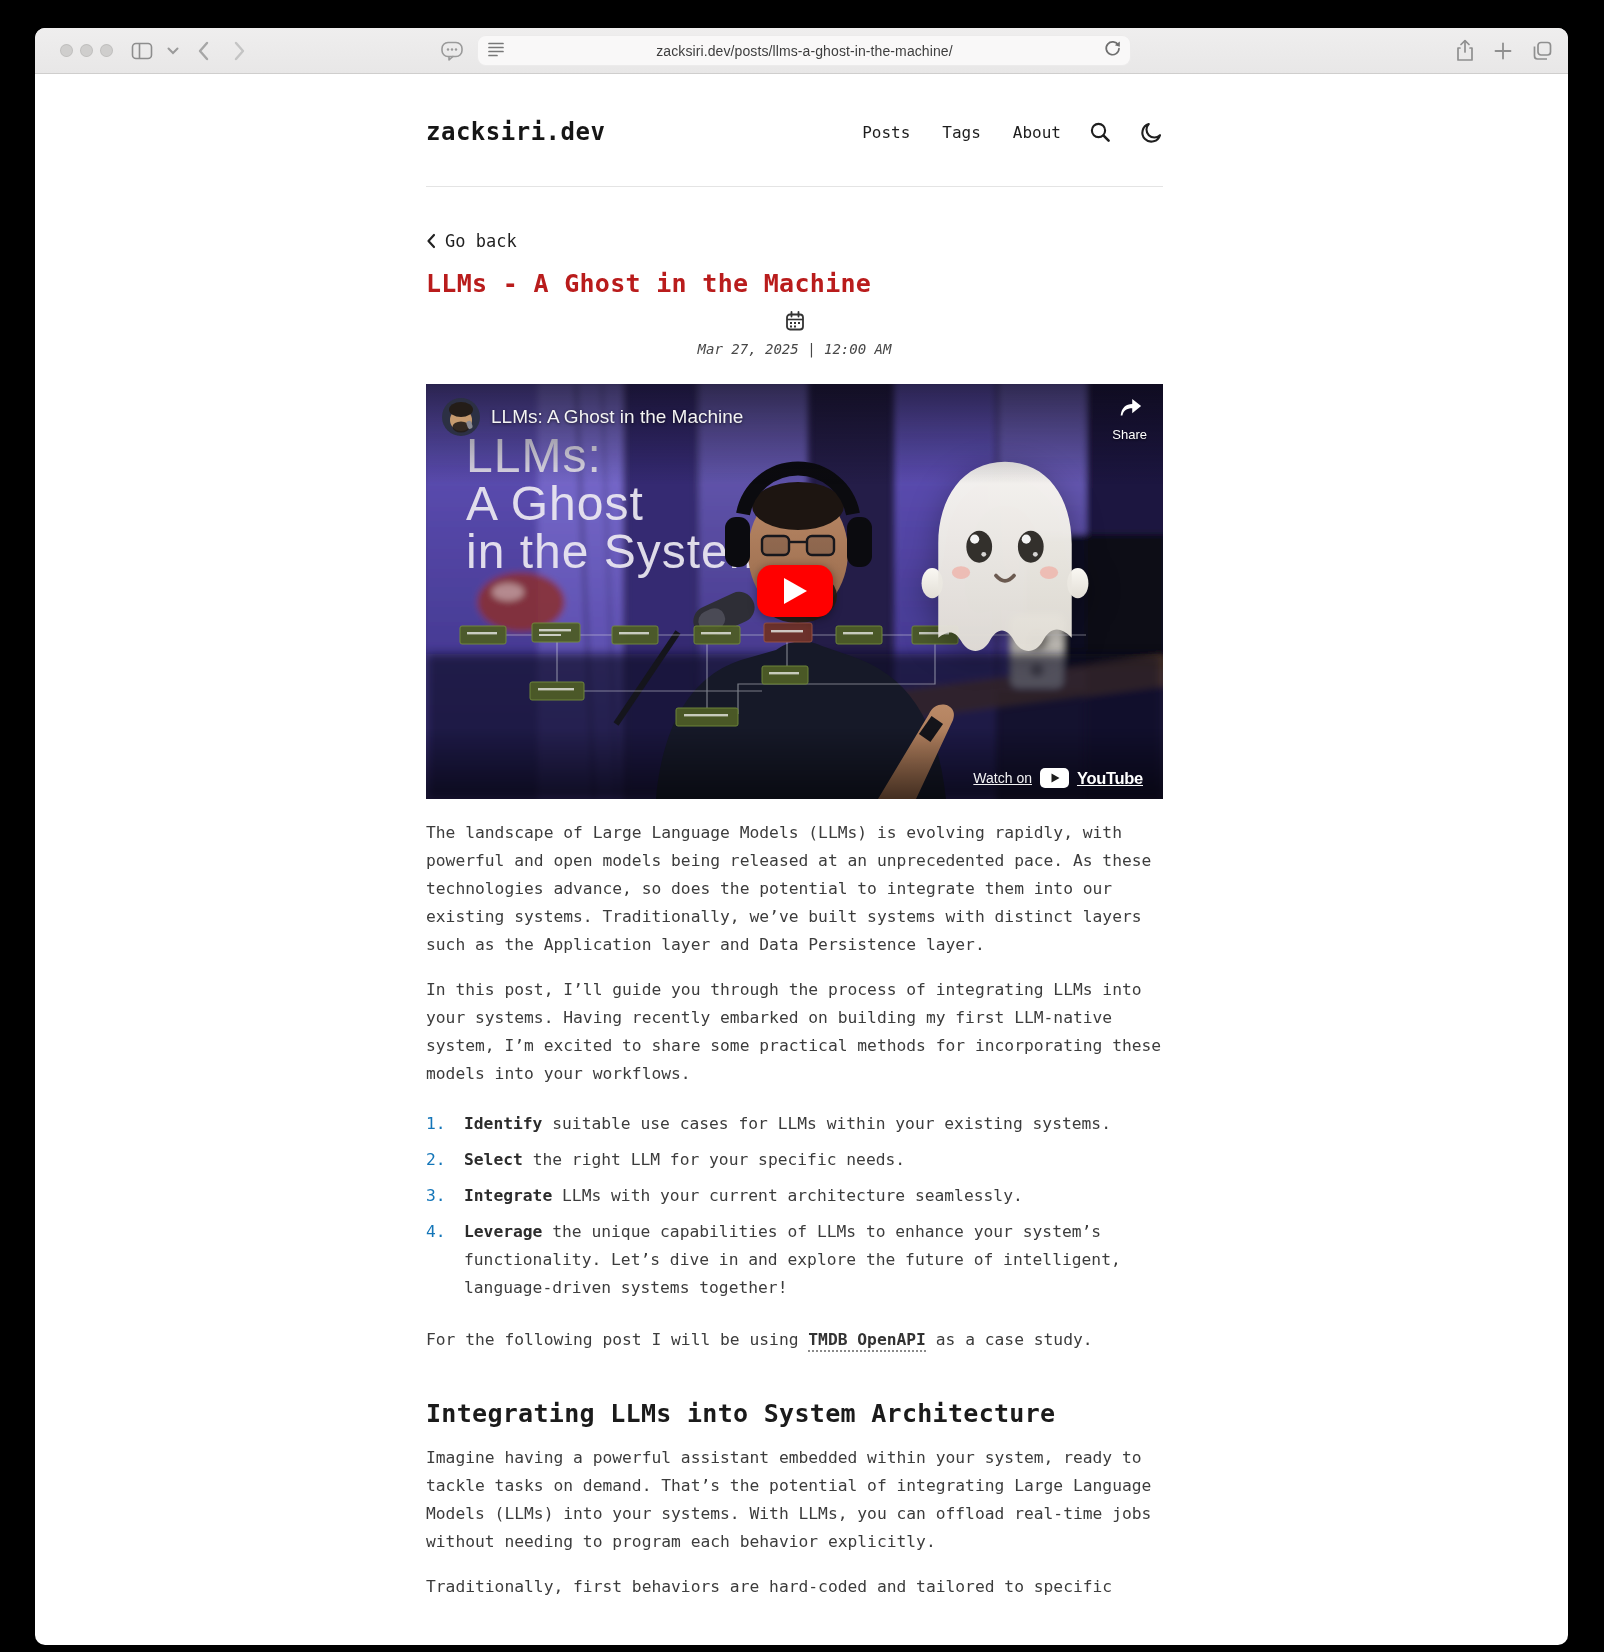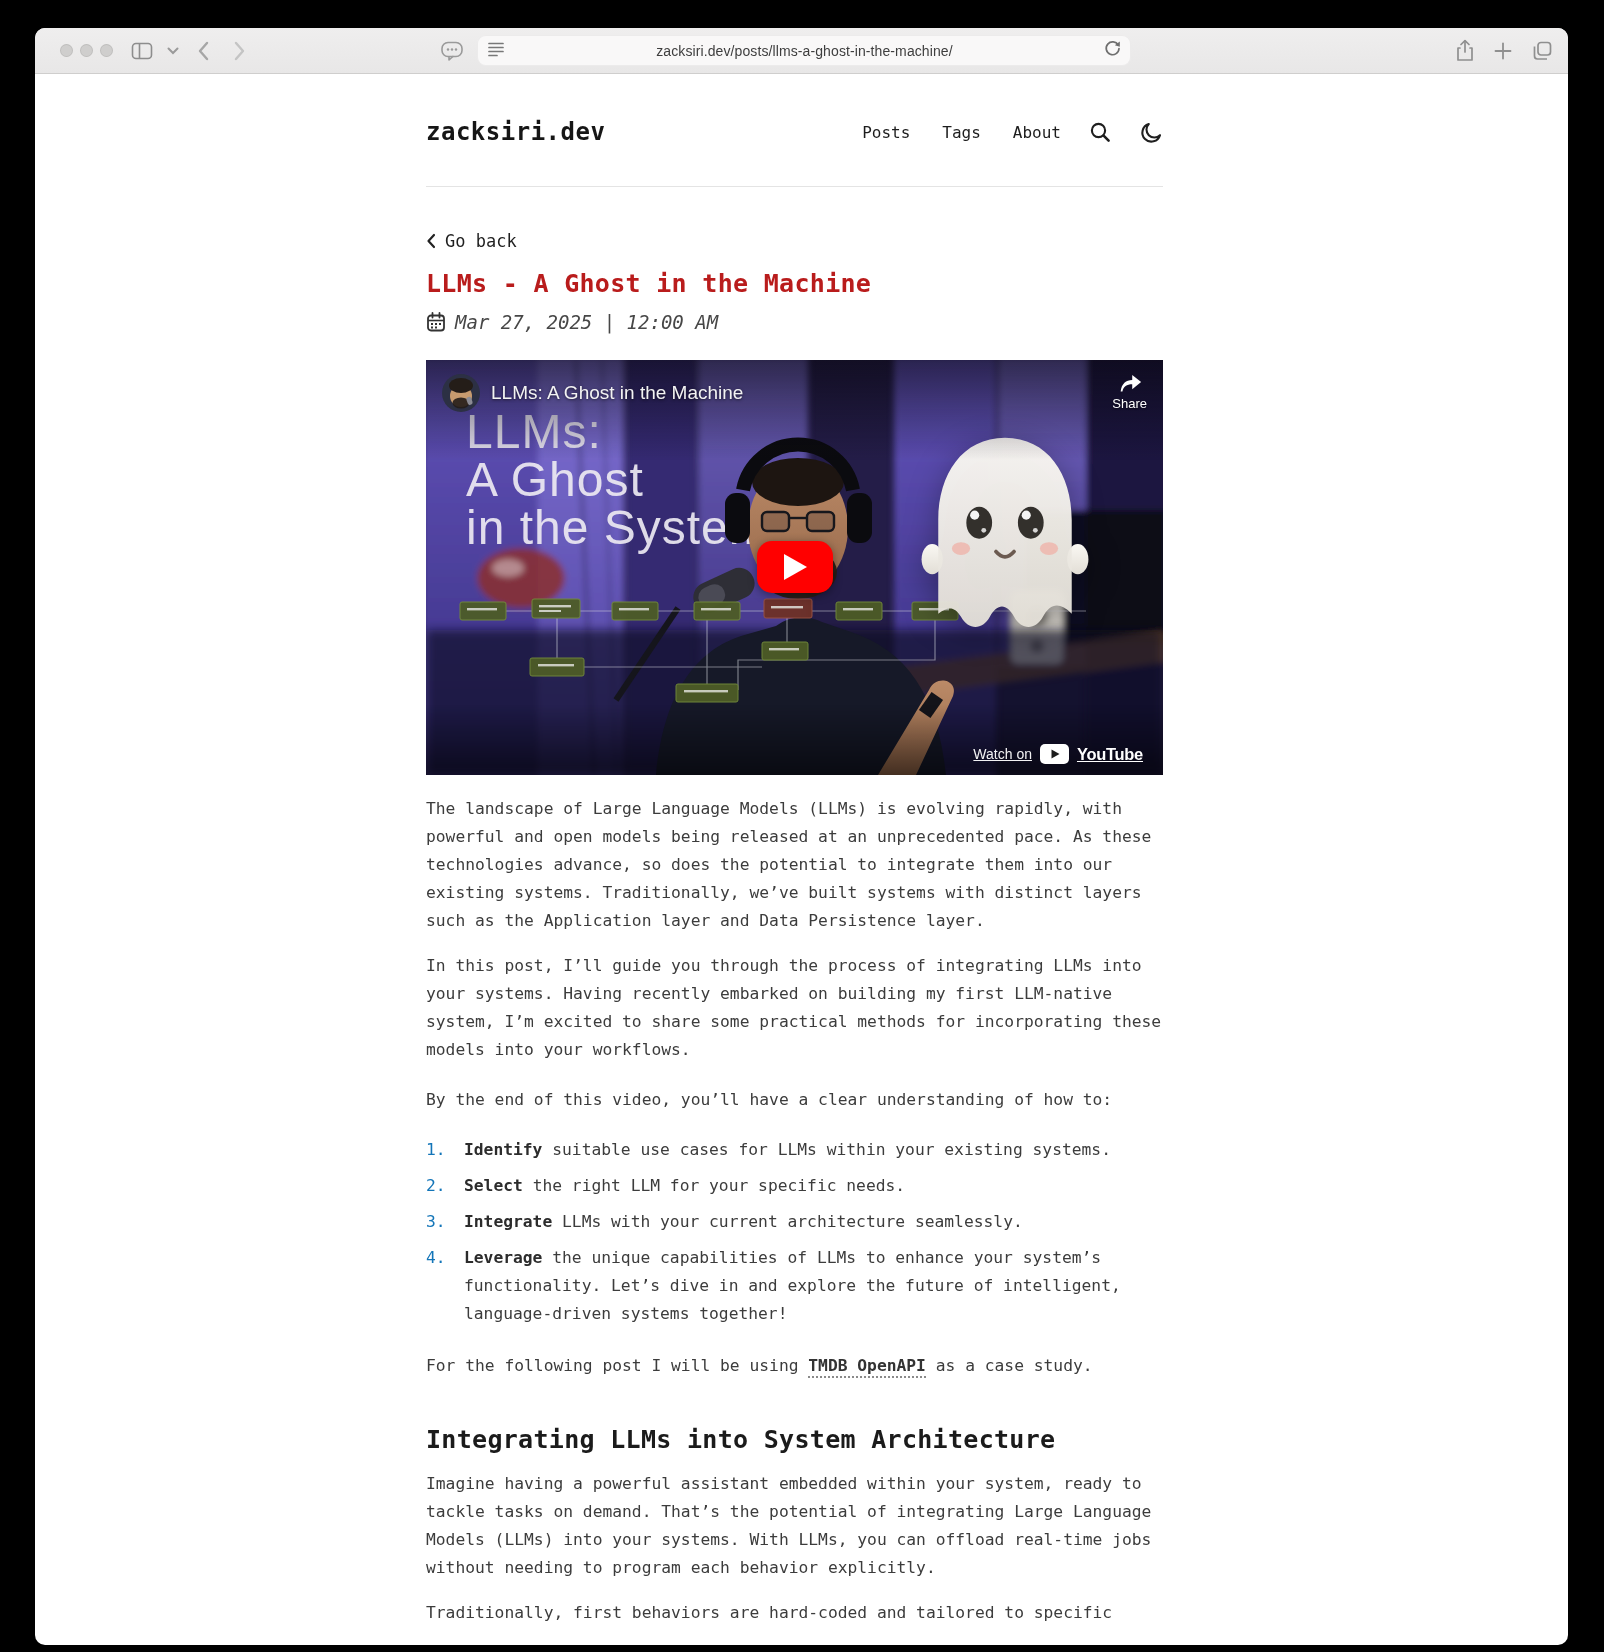--- a/index.html
+++ b/index.html
@@ -22,22 +22,22 @@
   
   .article{width:737px;margin-left:391px;}
   .site-header{margin-top:40px;height:36px;display:flex;align-items:center;justify-content:space-between;}
   .logo{font-size:24px;font-weight:700;color:#161616;letter-spacing:.5px;}
   .nav{display:flex;align-items:center;gap:32px;}
   .nav a{font-size:16px;color:#1d1d1d;text-decoration:none;}
   .nav .icbtn{display:flex;align-items:center;margin-left:-4px;}
   .divider{margin-top:36px;border:none;border-top:1px solid #e4e4e4;}
   .goback{margin-top:44px;display:flex;align-items:center;gap:9px;font-size:17px;color:#1f1f1f;cursor:pointer;width:max-content;}
   h1.post-title{margin:16px 0 0 0;font-size:25px;line-height:34px;font-weight:700;color:#b91c1c;letter-spacing:.3px;}
-  .date{margin-top:10px;display:flex;align-items:center;gap:9px;font-size:19px;
-        font-style:italic;color:#474747;}
+  .date{margin-top:10px;display:flex;align-items:center;gap:9px;font-size:14px;
+        font-style:italic;color:#474747;flex-direction:column;}
   p{margin:17px 0 0 0;font-size:16.3px;line-height:28px;color:#3c3c3c;}
   p.first{margin-top:20px;}
   p.lead-in{margin-top:22px;}
   .keep-ws{white-space:pre-wrap;}
   b.lead{font-weight:700;color:#2c2c2c;}
   ol.steps{list-style:none;margin:22px 0 0 0;padding:0;}
   ol.steps li{display:flex;margin-bottom:8px;font-size:16.3px;line-height:28px;color:#3c3c3c;}
   ol.steps .num{flex:none;width:38px;color:#1375b8;}
   ol.steps .li-body{flex:1;}
   .case{margin-top:24px;}
@@ -48,21 +48,21 @@
   .video{position:relative;margin-top:27px;width:737px;height:415px;background:#181430;overflow:hidden;}
   .video svg.scene{position:absolute;inset:0;display:block;}
   .v-topgrad{position:absolute;left:0;top:0;right:0;height:100px;
              background:linear-gradient(rgba(8,6,14,.62),rgba(8,6,14,0));}
   .v-botgrad{position:absolute;left:0;bottom:0;right:0;height:70px;
              background:linear-gradient(rgba(0,0,0,0),rgba(0,0,0,.55));}
   .v-head{position:absolute;left:16px;top:14px;display:flex;align-items:center;gap:11px;
           font-family:"Liberation Sans",sans-serif;}
   .v-title{color:#f3f3f3;font-size:19px;text-shadow:0 1px 3px rgba(0,0,0,.6);}
   .v-share{position:absolute;right:16px;top:13px;display:flex;flex-direction:column;align-items:center;
-           gap:3px;font-family:"Liberation Sans",sans-serif;color:#fff;font-size:13px;cursor:pointer;
+           gap:10px;font-family:"Liberation Sans",sans-serif;color:#fff;font-size:13px;cursor:pointer;
            text-shadow:0 1px 2px rgba(0,0,0,.6);}
   .ghost{position:absolute;left:488px;top:64px;width:182px;height:246px;
          filter:drop-shadow(0 8px 16px rgba(0,0,0,.35));}
   .playbtn{position:absolute;left:331px;top:181px;width:76px;height:52px;background:#ff0000;
            border-radius:15px;display:flex;align-items:center;justify-content:center;cursor:pointer;
            box-shadow:0 2px 10px rgba(0,0,0,.4);}
   .watchon{position:absolute;right:20px;bottom:11px;display:flex;align-items:center;gap:8px;
            font-family:"Liberation Sans",sans-serif;color:#fff;cursor:pointer;text-decoration:underline;}
   .watchon .w-txt{font-size:14px;opacity:.95;}
   .watchon .yt-word{font-size:16.5px;font-weight:700;letter-spacing:-.3px;}
@@ -368,21 +368,20 @@
         <svg width="29" height="20" viewBox="0 0 29 20">
             <rect width="29" height="20" rx="5" fill="#fff"></rect>
             <polygon points="11.5,5.5 11.5,14.5 19.5,10" fill="#1c1c1c"></polygon>
           </svg>
         <span class="yt-word">YouTube</span>
       </div>
     </div>
 
     <p class="first">The landscape of Large Language Models (LLMs) is evolving rapidly, with powerful and open models being released at an unprecedented pace. As these technologies advance, so does the potential to integrate them into our existing systems. Traditionally, we’ve built systems with distinct layers such as the Application layer and Data Persistence layer.</p>
     <p>In this post, I’ll guide you through the process of integrating LLMs into your systems. Having recently embarked on building my first LLM-native system, I’m excited to share some practical methods for incorporating these models into your workflows.</p>
-    <p class="lead-in">By the end of this video, you’ll have a clear understanding of how to:</p>
 
     <ol class="steps">
       <li>
         <span class="num">1.</span>
         <span class="li-body"><b class="lead">Identify</b><span class="keep-ws"> suitable use cases for LLMs within your existing systems.</span></span>
       </li>
       <li>
         <span class="num">2.</span>
         <span class="li-body"><b class="lead">Select</b><span class="keep-ws"> the right LLM for your specific needs.</span></span>
       </li>

